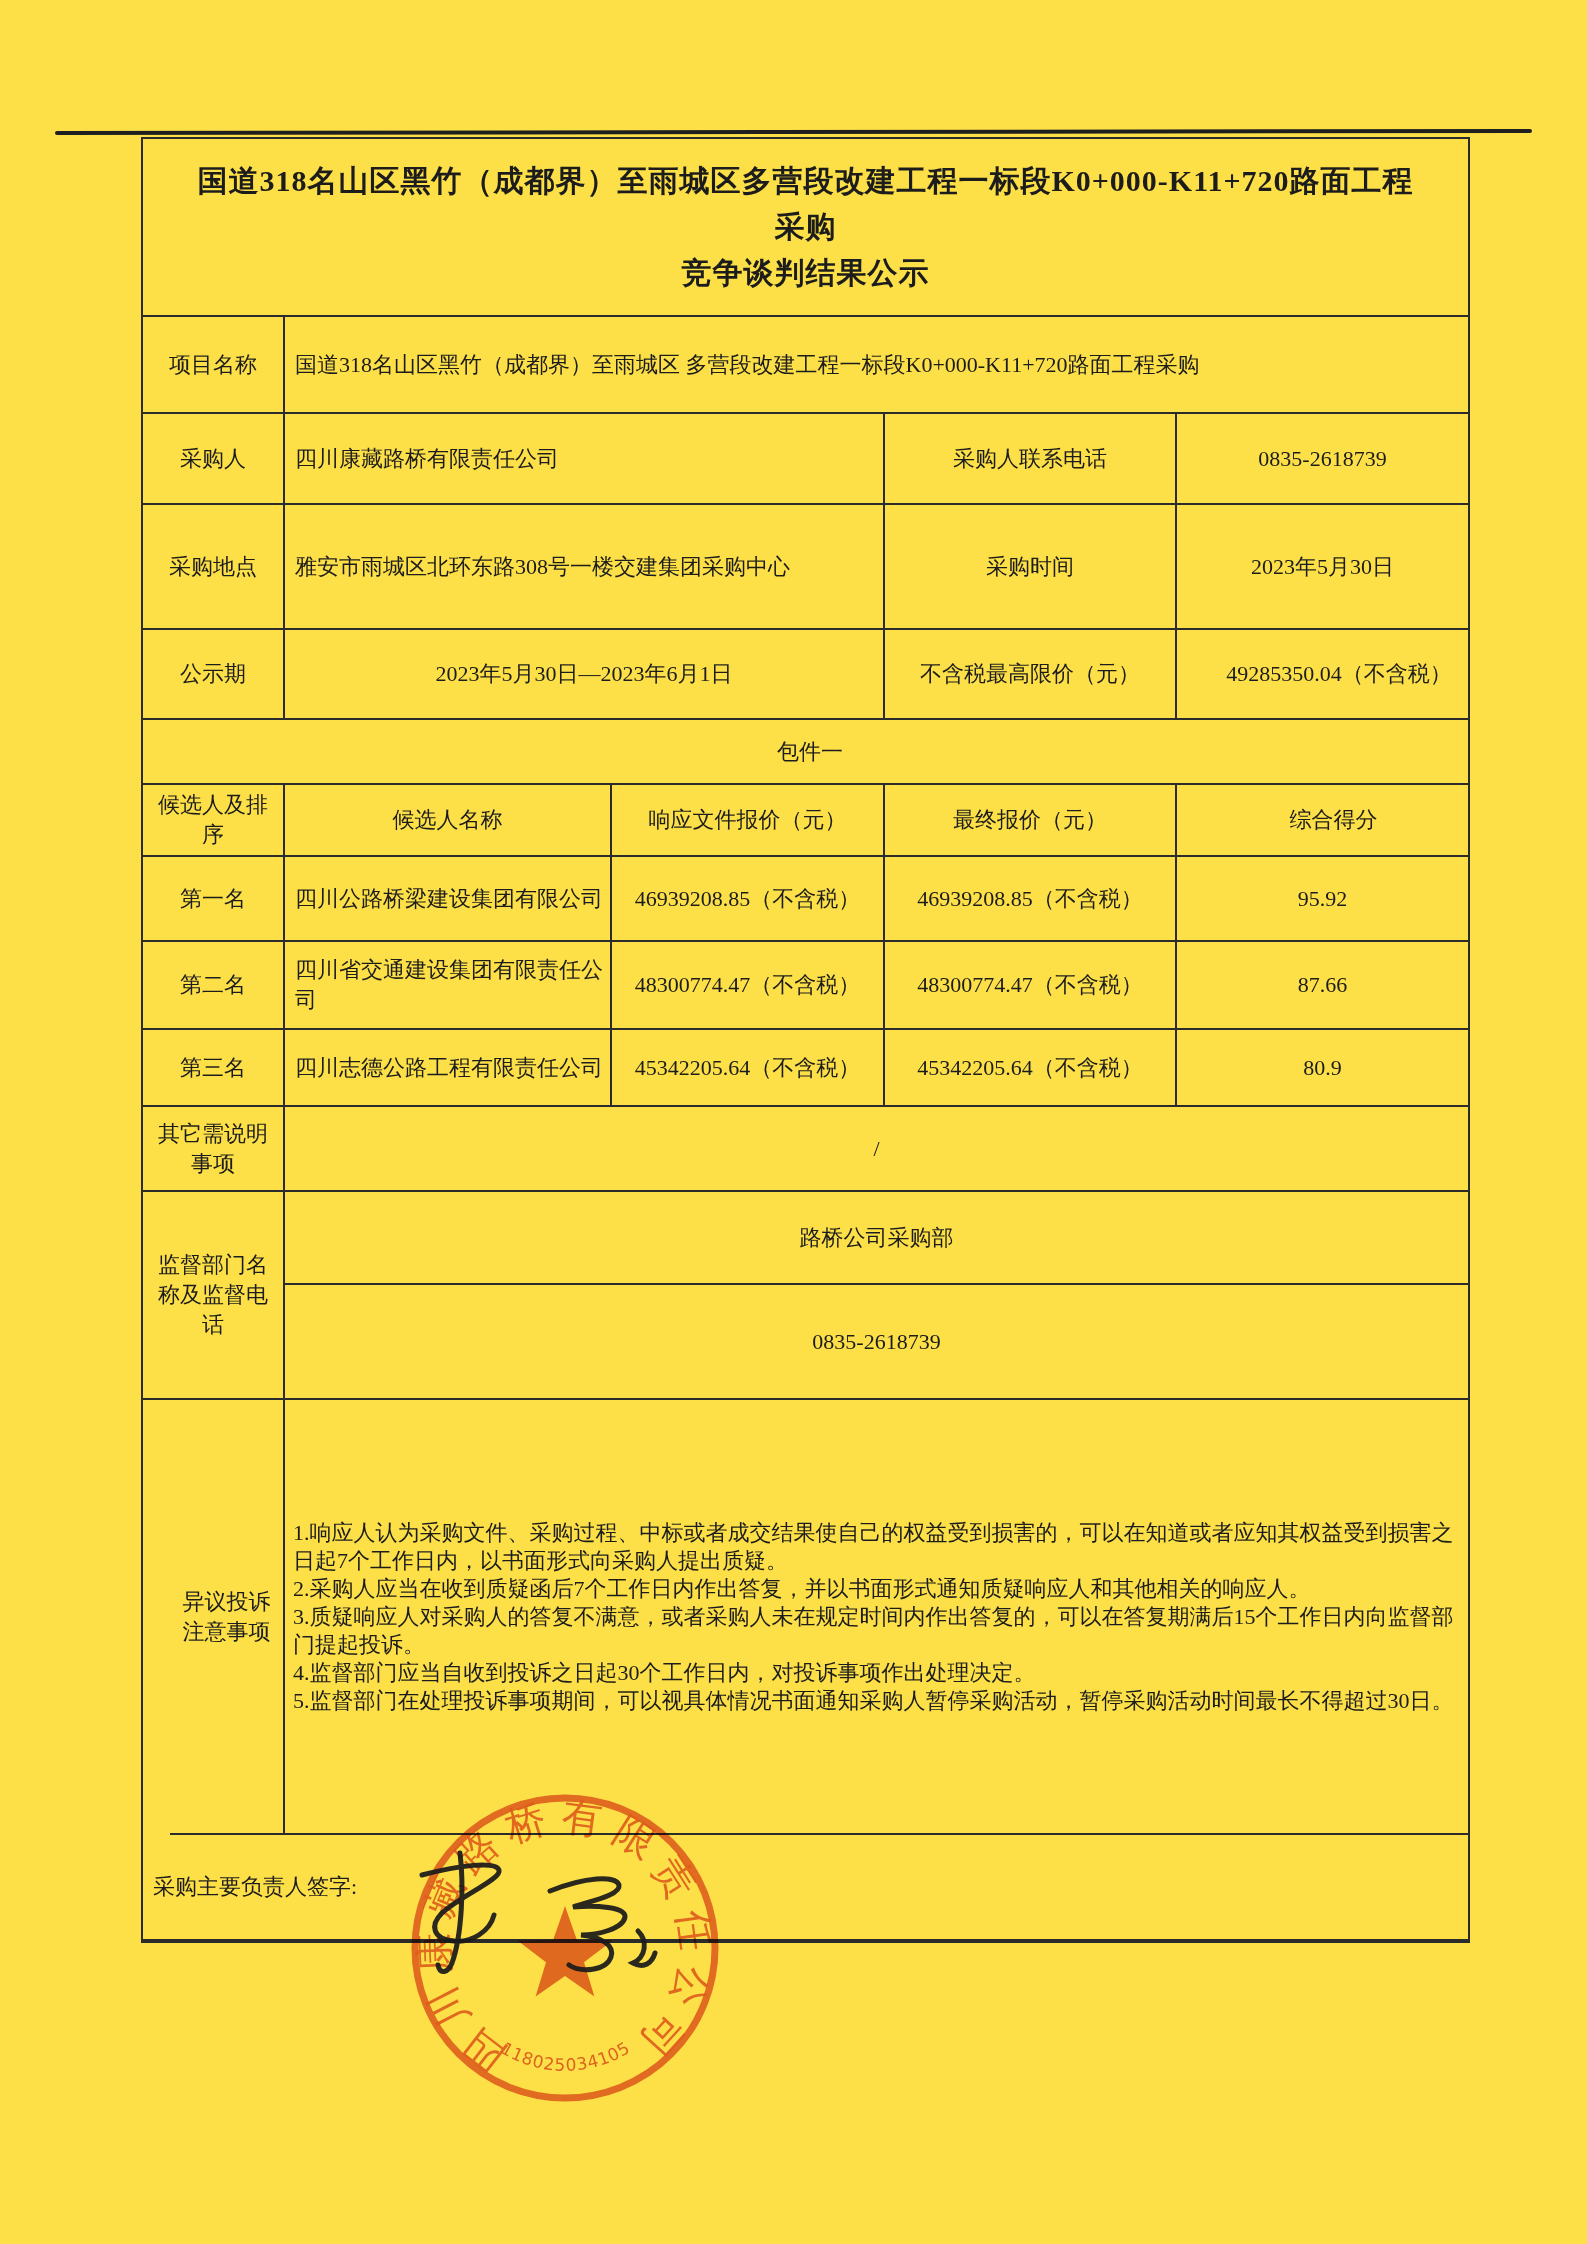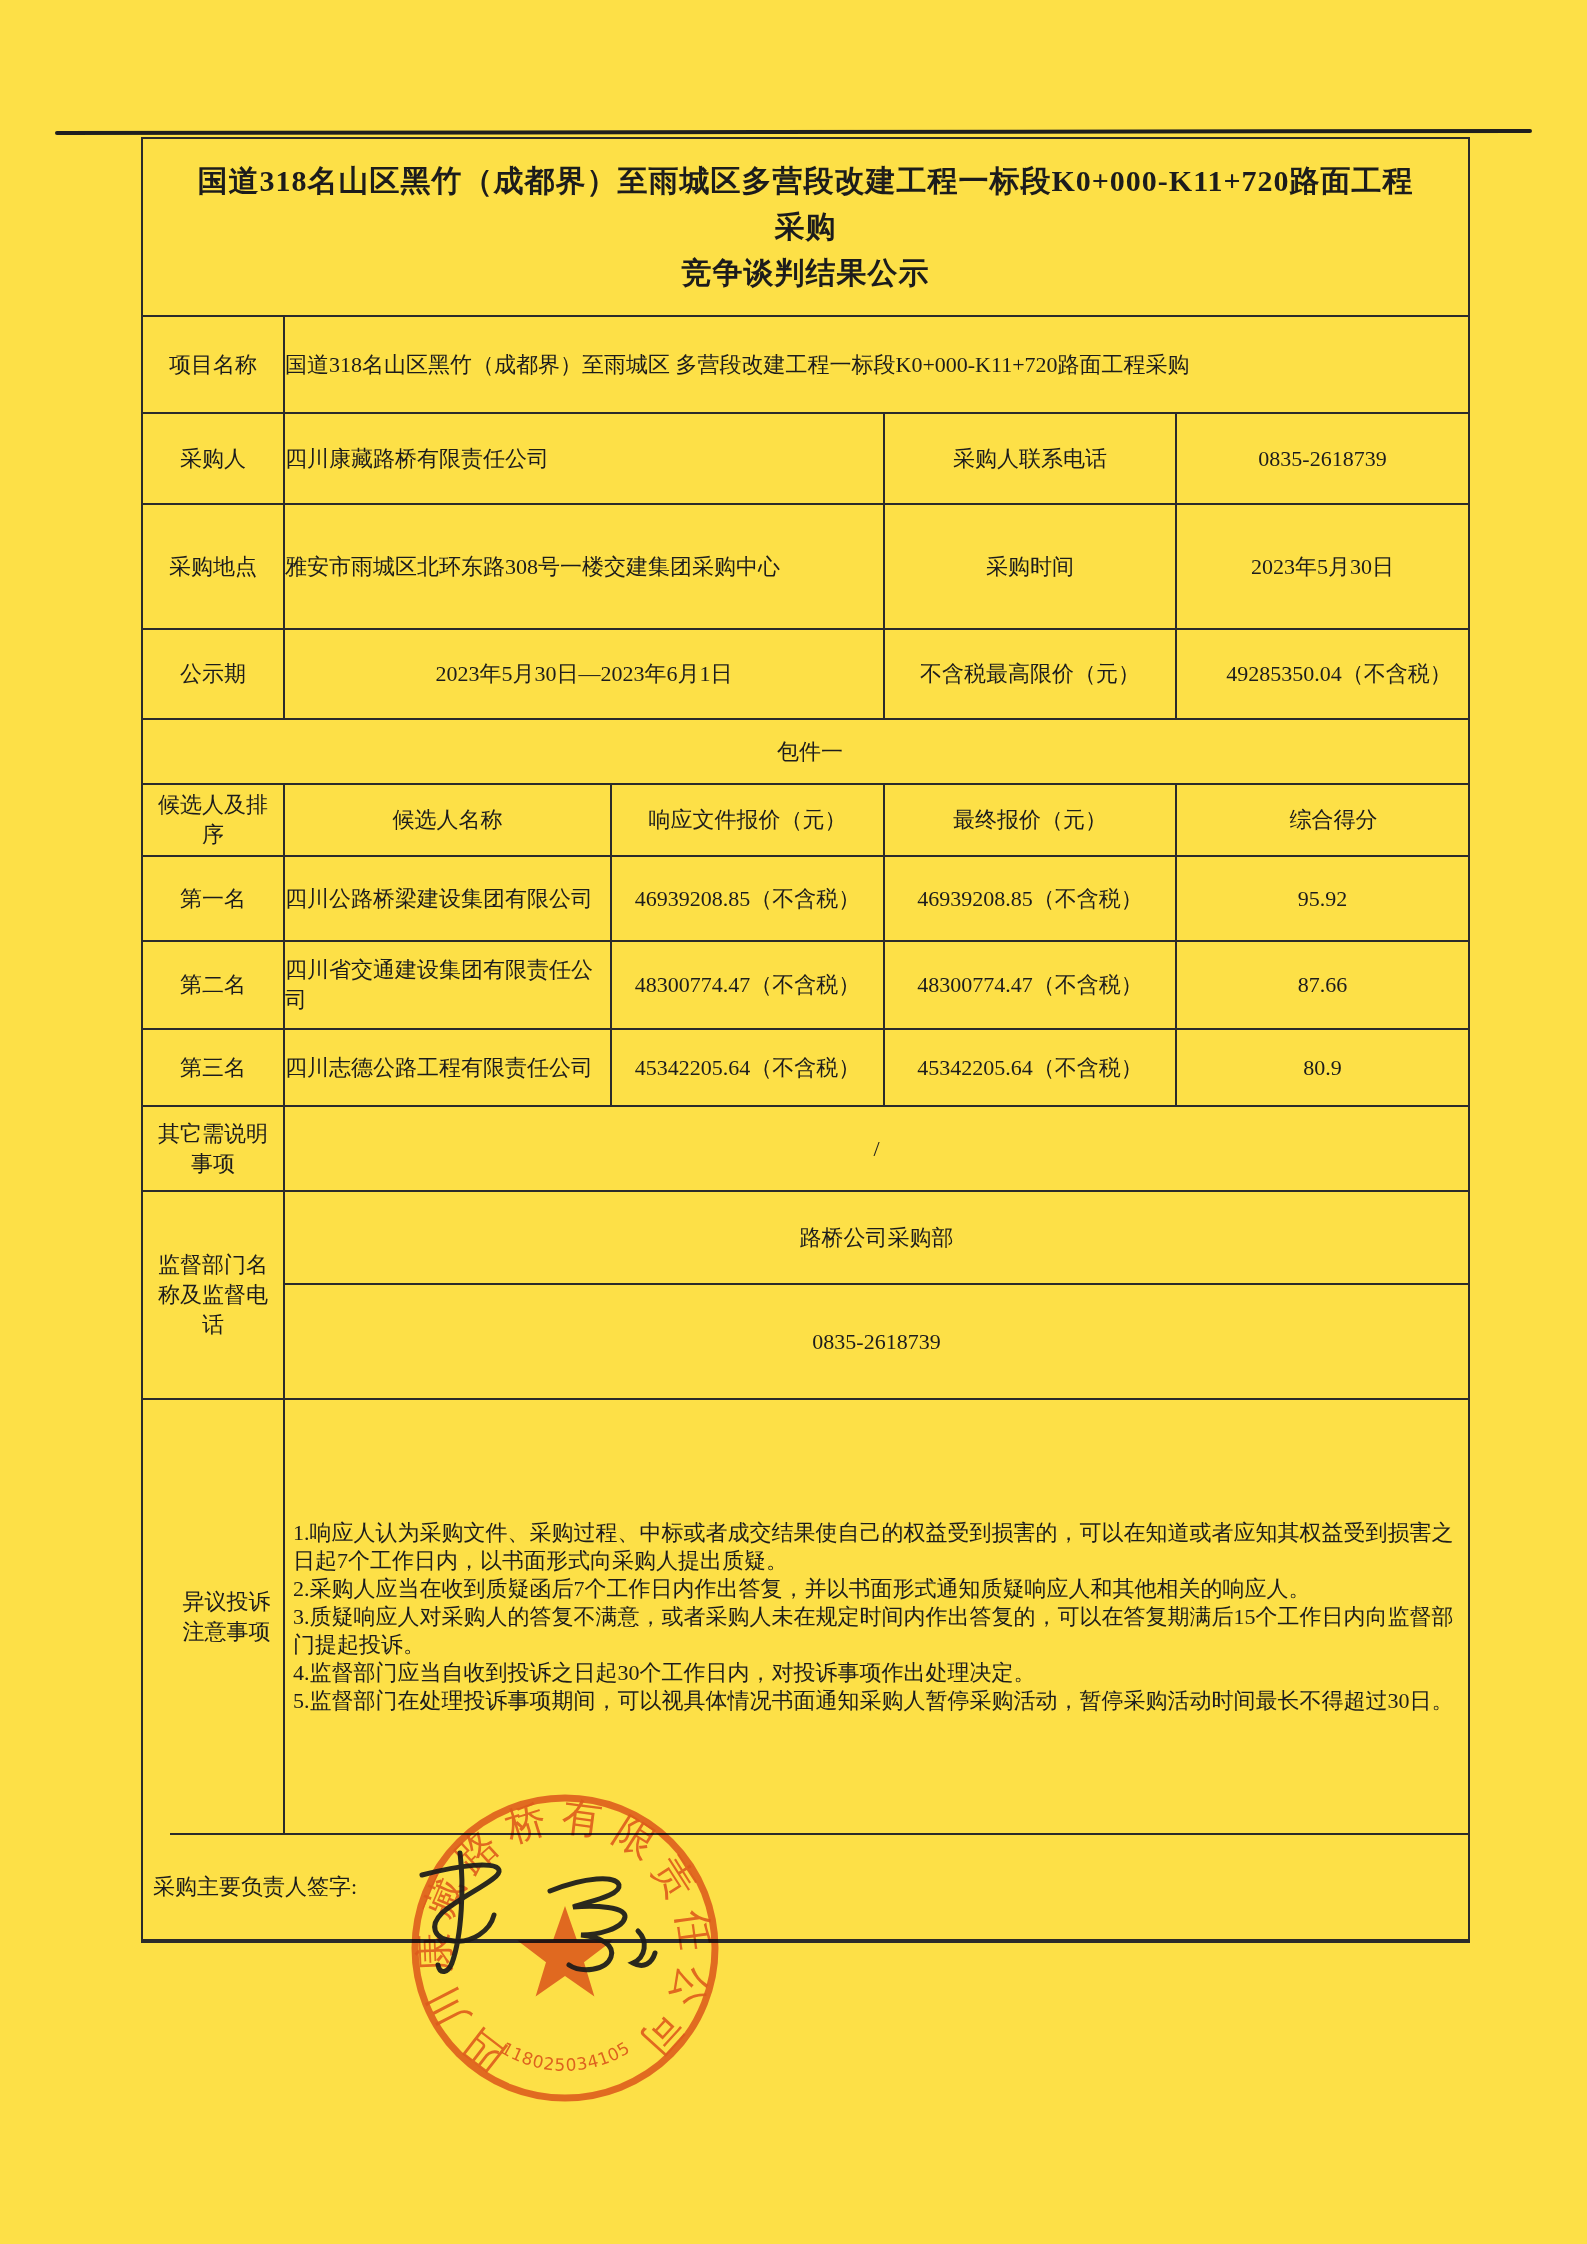--- a/index.html
+++ b/index.html
@@ -19,21 +19,21 @@
     grid-template-columns:142px 327px 273px 292px 291px;
     grid-template-rows:178px 97px 91px 125px 90px 65px 72px 85px 88px 77px 85px 93px 115px 435px 104px;
     border:2px solid var(--ln); border-bottom-width:4px;
     font-size:22px; line-height:30px;
   }
   .c{
     display:flex; align-items:center; justify-content:center; text-align:center;
     border-right:2px solid var(--ln); border-bottom:2px solid var(--ln);
     padding:2px 6px; box-sizing:border-box; overflow:hidden;
   }
-  .l{justify-content:flex-start; text-align:left; padding-left:0;}
+  .l{justify-content:flex-start; text-align:left; padding-left:10px;}
   .nr{border-right:none;} .nb{border-bottom:none;}
   .title-cell{
     flex-direction:column; font-weight:bold; font-size:30px; line-height:46px;
     letter-spacing:1px; padding:0 40px;
   }
   .notes-cell{
     flex-direction:column; align-items:stretch; justify-content:center;
     text-align:left; padding:6px 14px 6px 8px; line-height:28px;
   }
   .sig-cell{justify-content:flex-start; text-align:left; padding-left:10px;}

